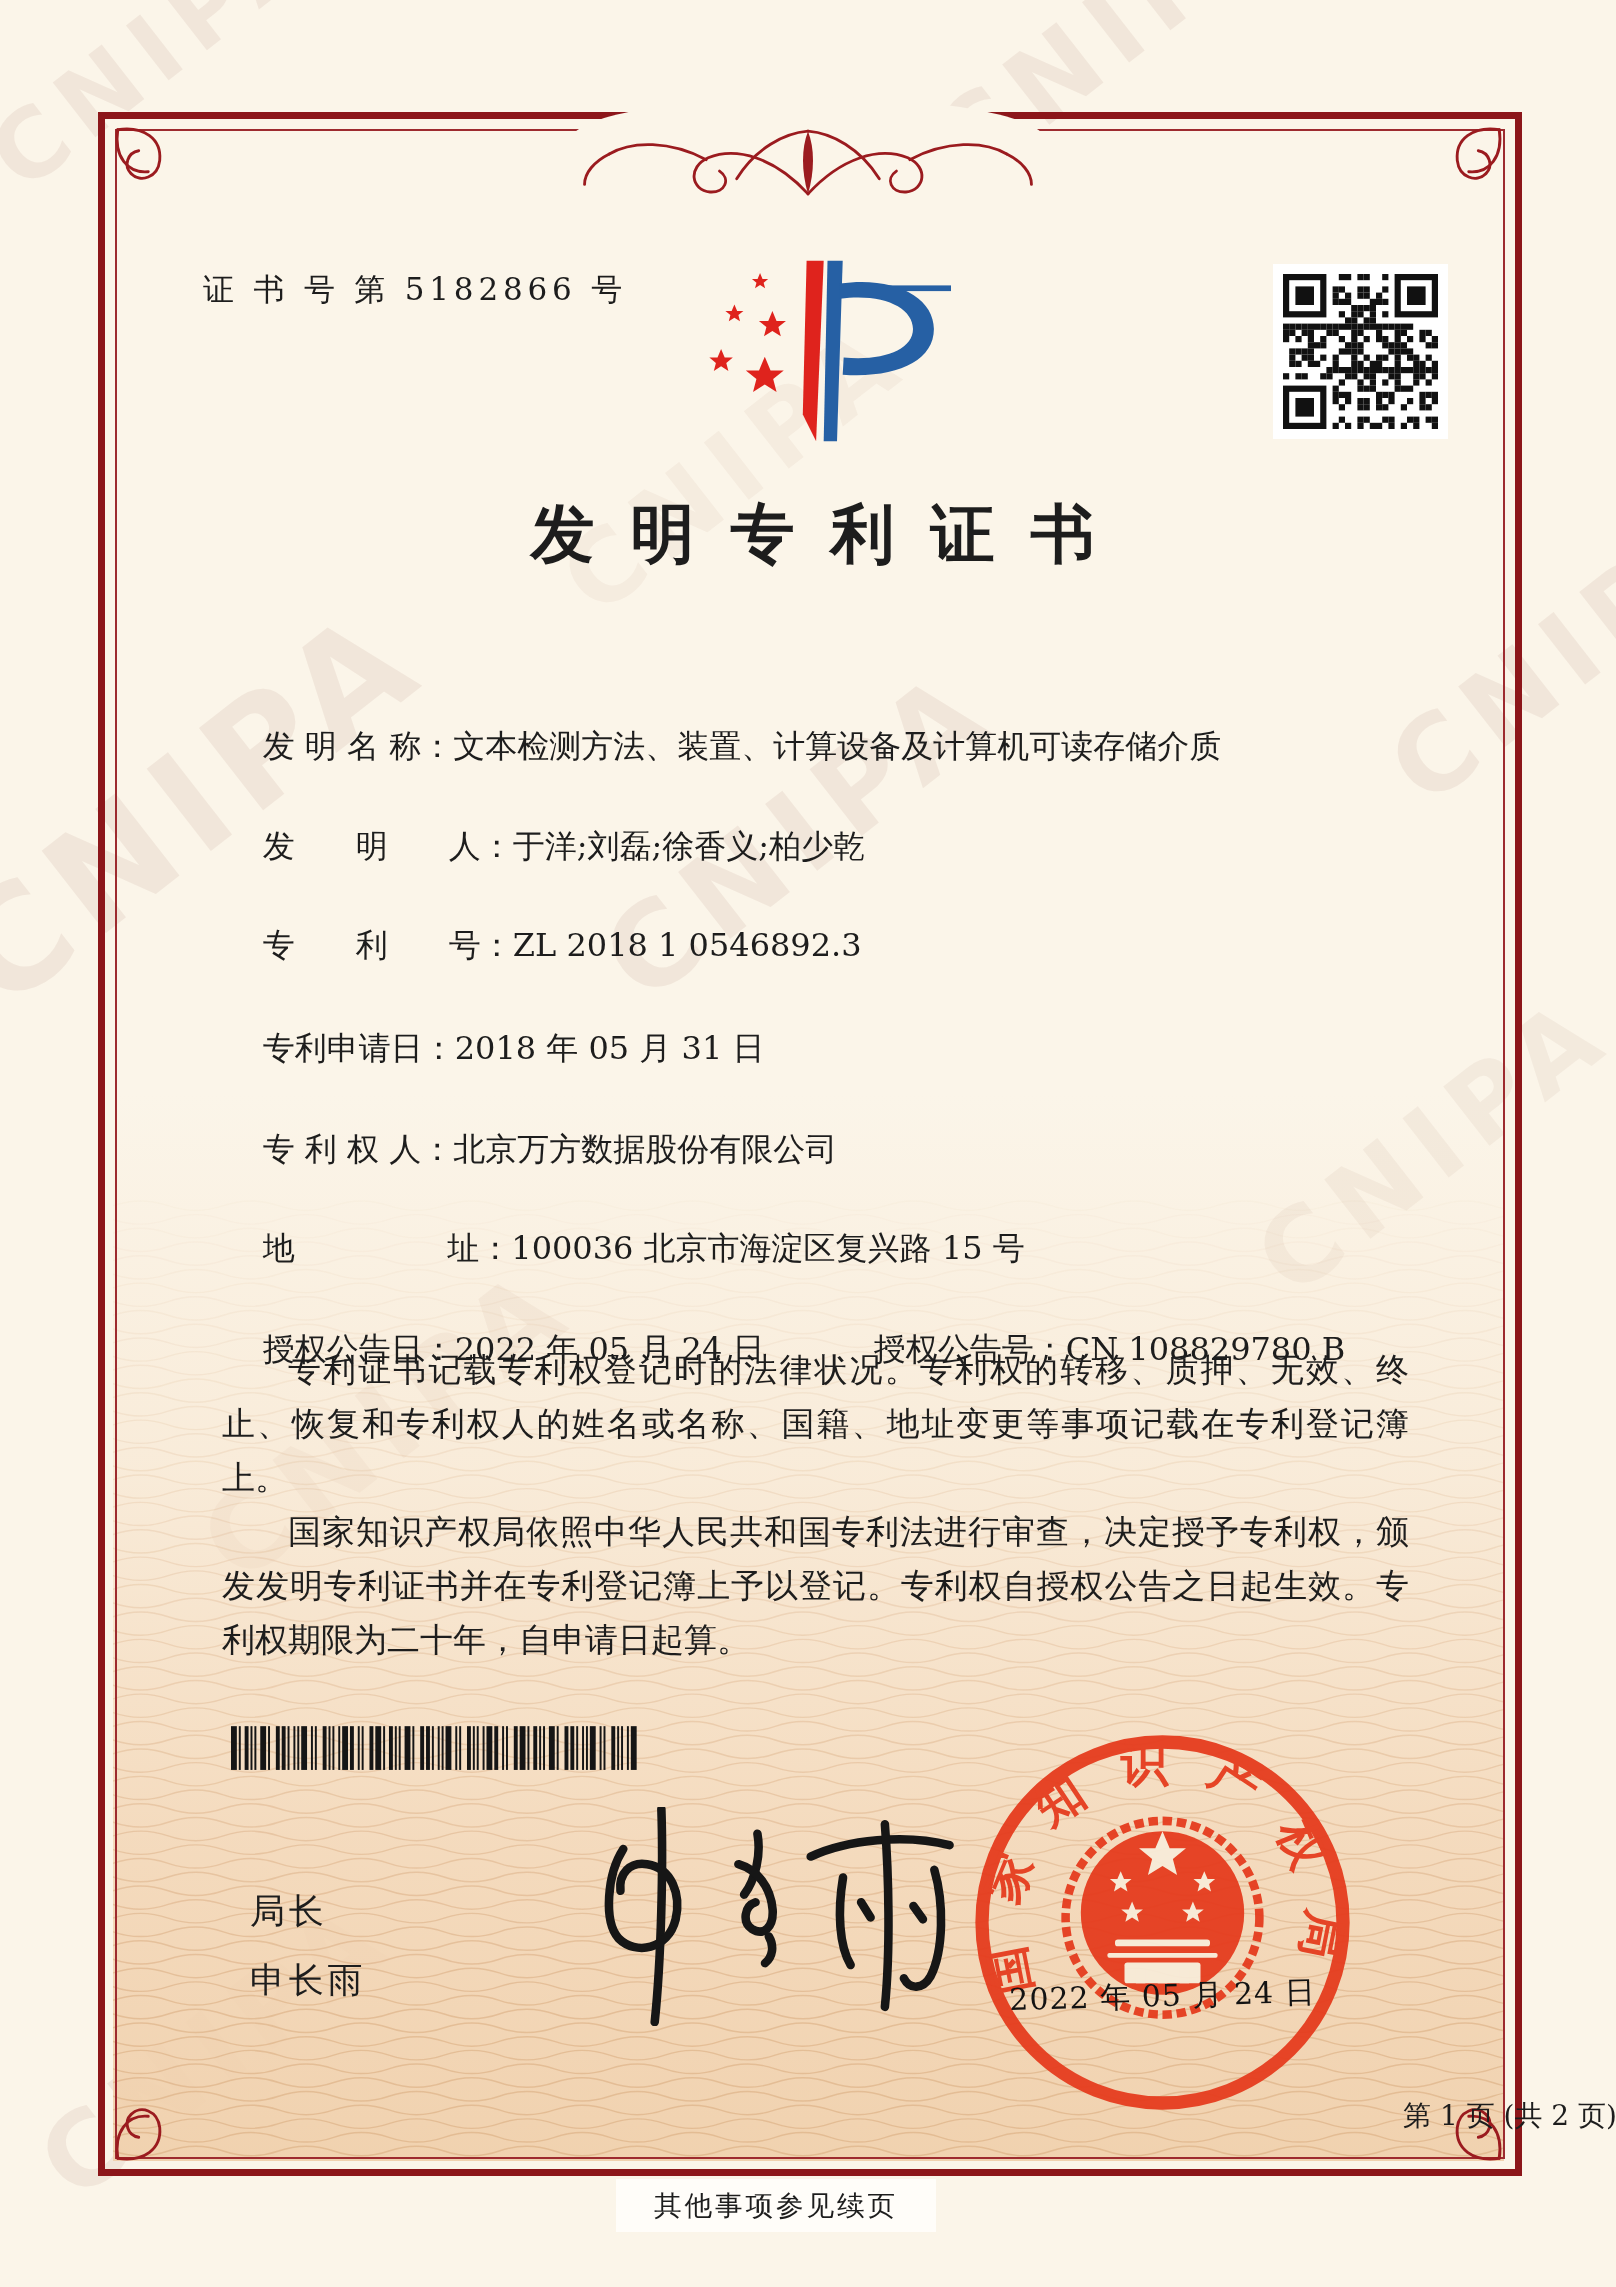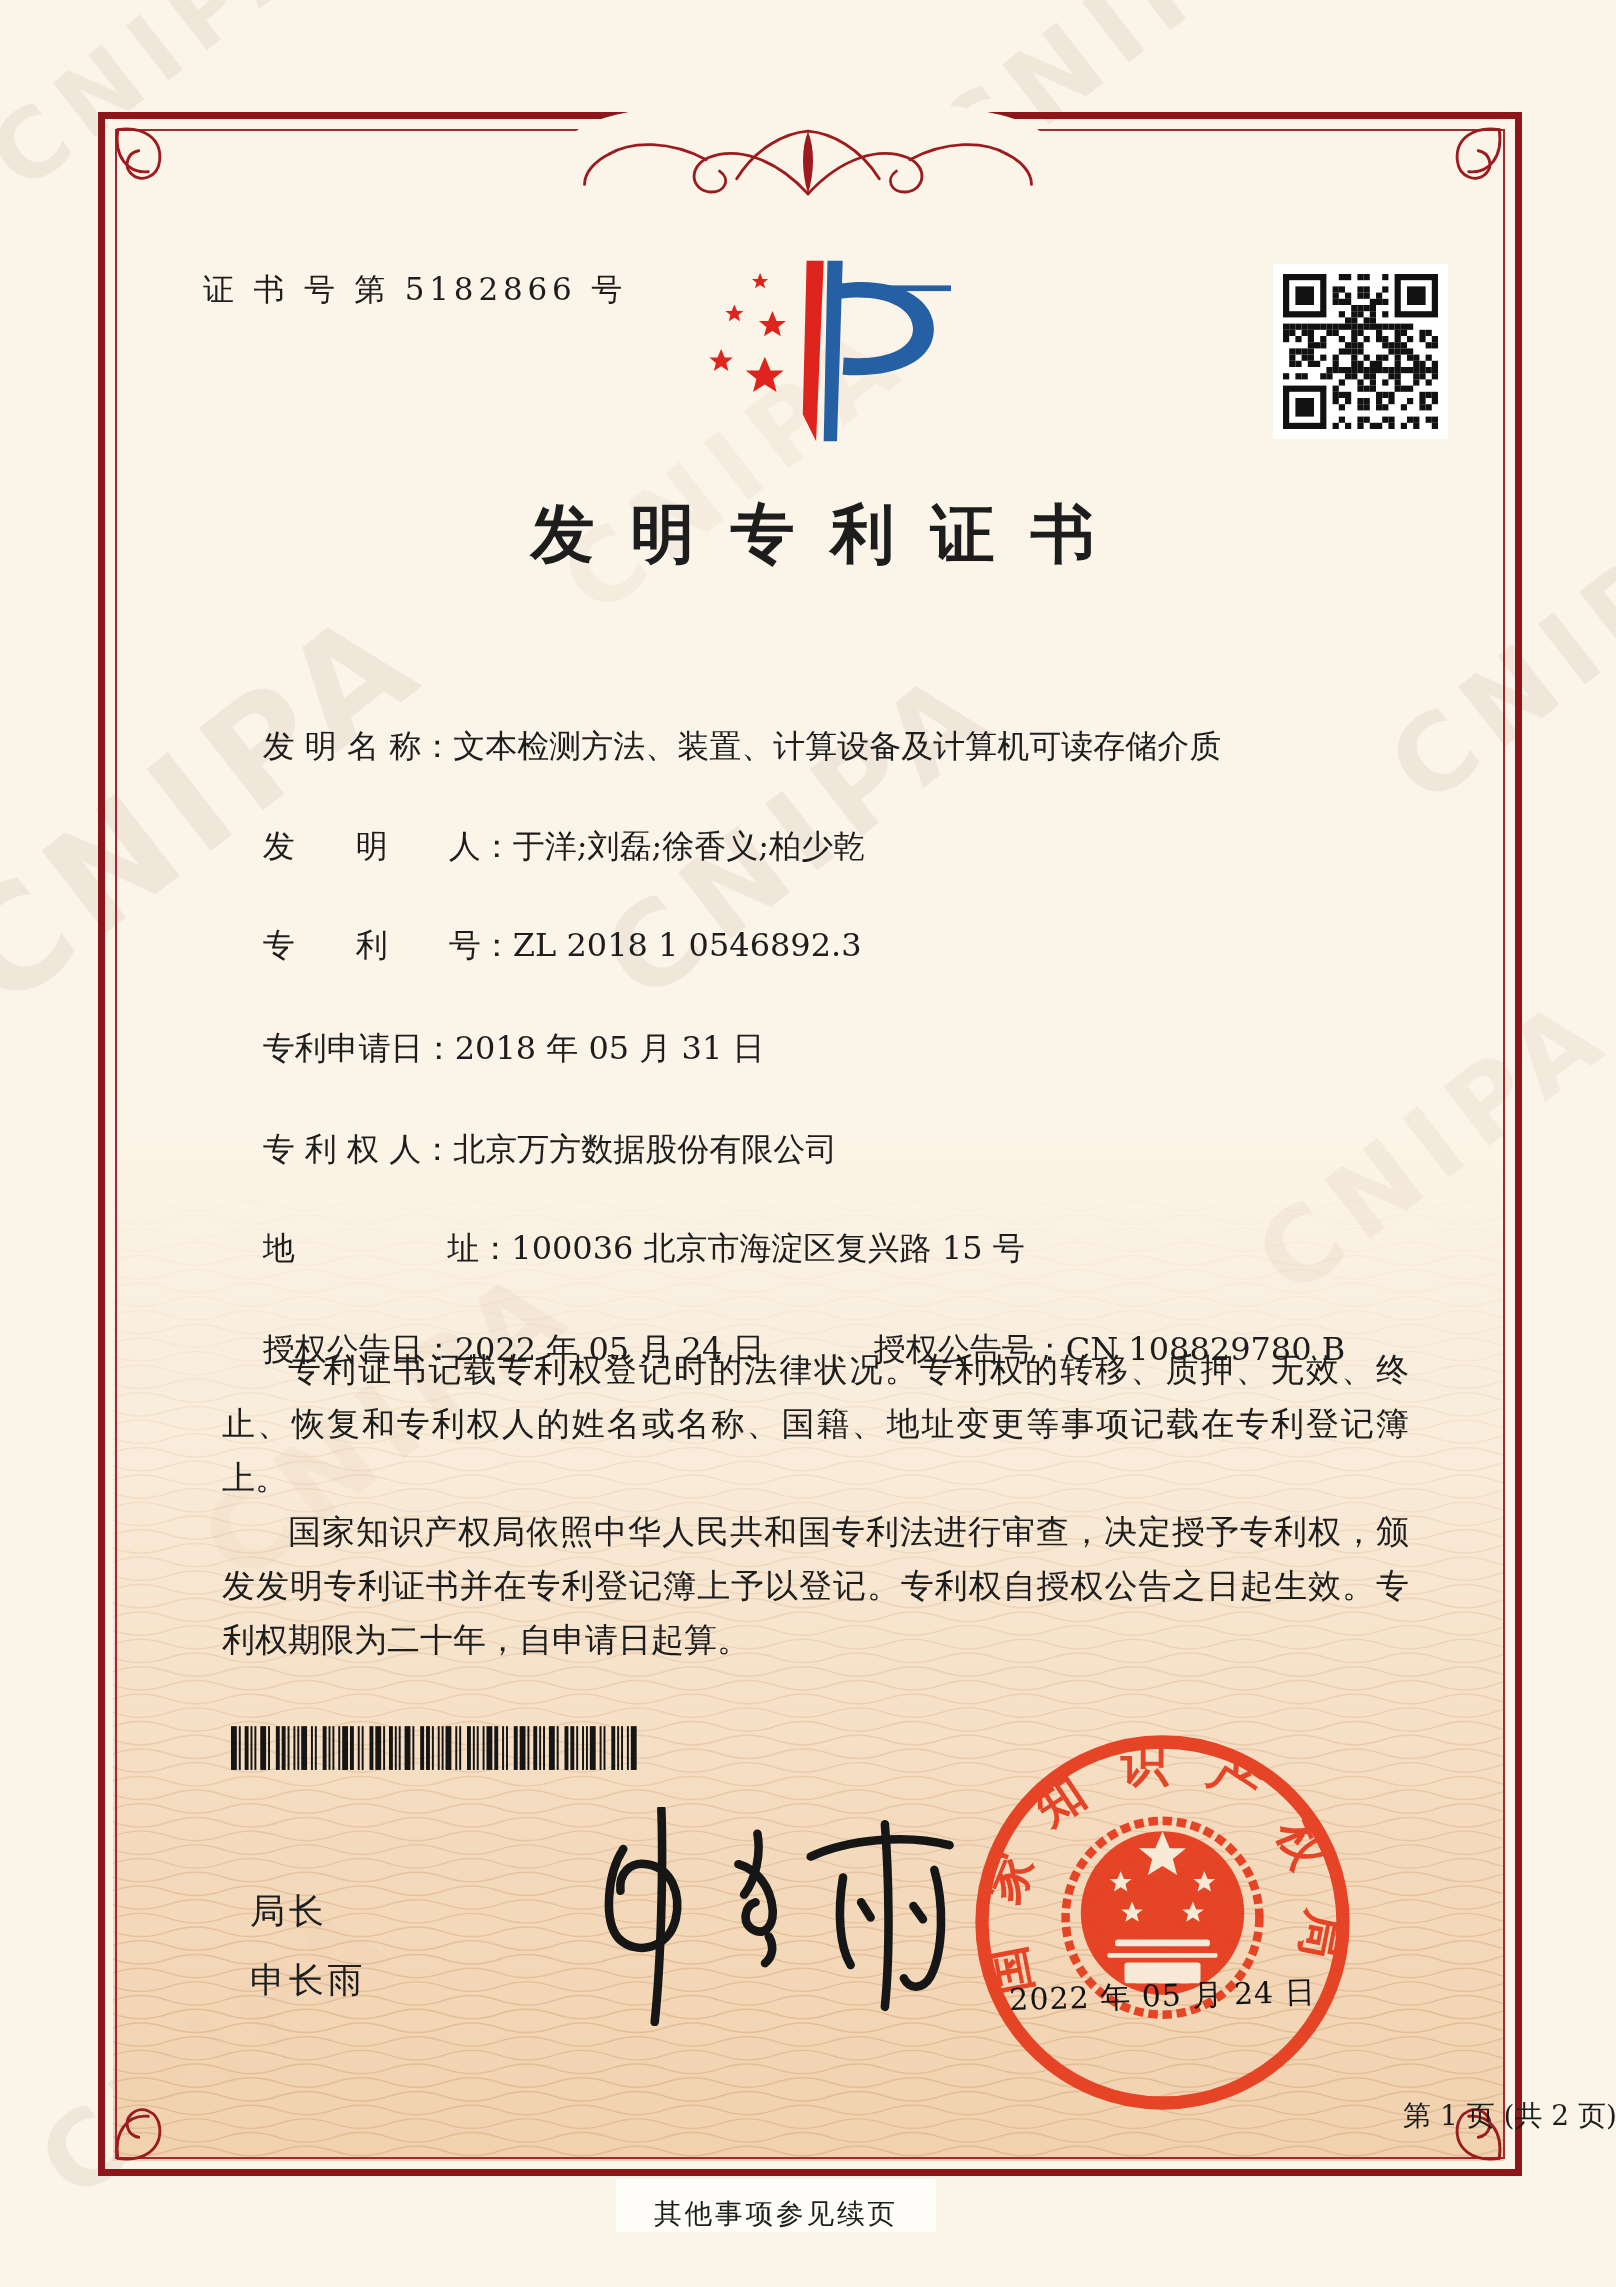--- a/index.html
+++ b/index.html
@@ -85,21 +85,21 @@
     font-size:30px;letter-spacing:1px;white-space:pre;color:#131313;
     transform:rotate(-1.5deg);
   }
   
   .pagefooter{
     position:absolute;left:0;right:0;top:2097px;text-align:right;
     font-size:28px;white-space:pre;
   }
   .notebox{
     position:absolute;left:616px;top:2179px;width:320px;height:53px;
-    background:#fffdf9;display:flex;align-items:flex-end;justify-content:center;
+    background:#fffdf9;display:flex;align-items:center;justify-content:center;
   }
   .notebox span{font-size:27.6px;letter-spacing:2.9px;white-space:pre;}
 </style>
 </head>
 <body>
 
 <div class="page">
 
   <span class="wm wm1">CNIPA</span>
   <span class="wm wm2">CNIPA</span>

